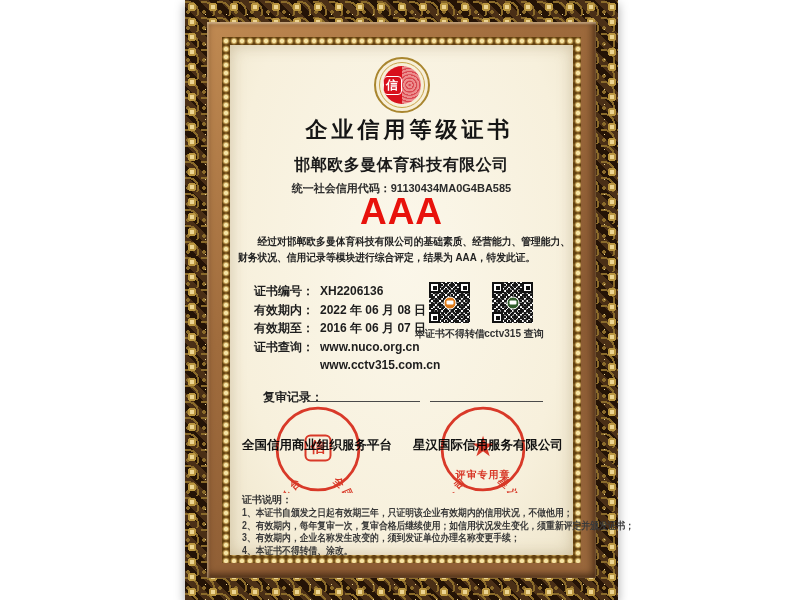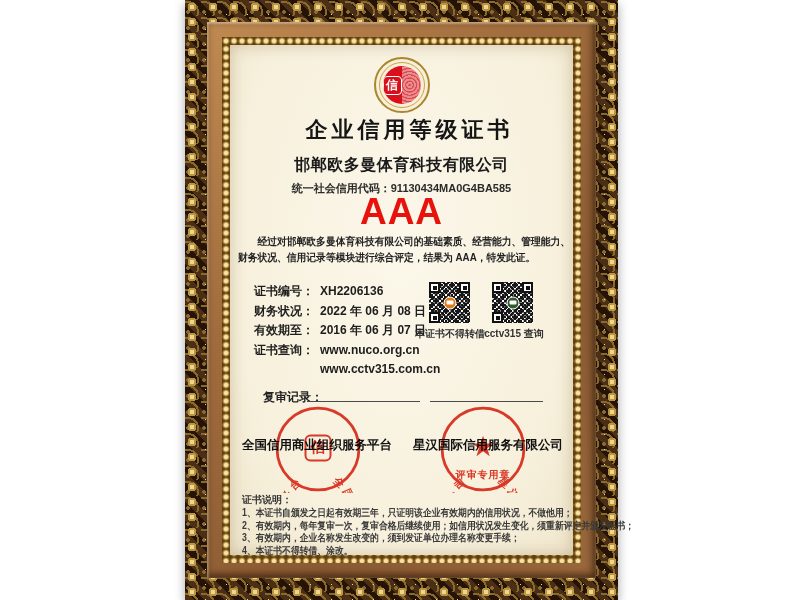--- a/index.html
+++ b/index.html
@@ -90,21 +90,21 @@
   }
   .eval-line{display:block;white-space:nowrap;transform:scaleX(.93);transform-origin:left center;}
   .eval-line.indent{text-indent:21px;}
 
   
   .info{
     position:absolute;left:24px;top:237px;
     font-size:12px;font-weight:bold;color:#1d1d1d;line-height:18.5px;white-space:nowrap;
   }
   .info-row{display:block;}
-  .info-label{display:inline-block;width:66px;font-family:Liberation Mono, monospace;}
+  .info-label{display:inline-block;width:66px;}
   .info-indent{margin-left:66px;}
 
   
   .qr{
     position:absolute;top:237px;width:41px;height:41px;background:#fff;
     background-image:
       conic-gradient(#161616 0 25%, rgba(0,0,0,0) 0 50%, #161616 0 75%, rgba(0,0,0,0) 0),
       conic-gradient(rgba(0,0,0,0) 0 25%, #161616 0 50%, rgba(0,0,0,0) 0 75%, #161616 0);
     background-size:4px 4px, 6.5px 6.5px;background-position:0 0, 2px 1px;
   }
@@ -184,21 +184,21 @@
       <div class="cert-code">统一社会信用代码：91130434MA0G4BA585</div>
       <div class="cert-rating" style="color: rgb(232, 18, 12);">AAA</div>
 
       <div class="cert-eval">
         <span class="eval-line indent">经过对邯郸欧多曼体育科技有限公司的基础素质、经营能力、管理能力、</span>
         <span class="eval-line">财务状况、信用记录等模块进行综合评定，结果为 AAA，特发此证。</span>
       </div>
 
       <div class="info">
         <span class="info-row"><span class="info-label">证书编号：</span><span>XH2206136</span></span>
-        <span class="info-row"><span class="info-label">财务状况：</span><span>2022 年 06 月 08 日</span></span>
+        <span class="info-row"><span class="info-label">有效期内：</span><span>2022 年 06 月 08 日</span></span>
         <span class="info-row"><span class="info-label">有效期至：</span><span>2016 年 06 月 07 日</span></span>
         <span class="info-row"><span class="info-label">证书查询：</span><span>www.nuco.org.cn</span></span>
         <span class="info-row info-indent"><span>www.cctv315.com.cn</span></span>
       </div>
 
       <div class="qr qr-left">
         <div class="fp tl"></div>
         <div class="fp tr"></div>
         <div class="fp bl"></div>
         <div class="qr-ic" style="background: rgb(224, 123, 26);">

